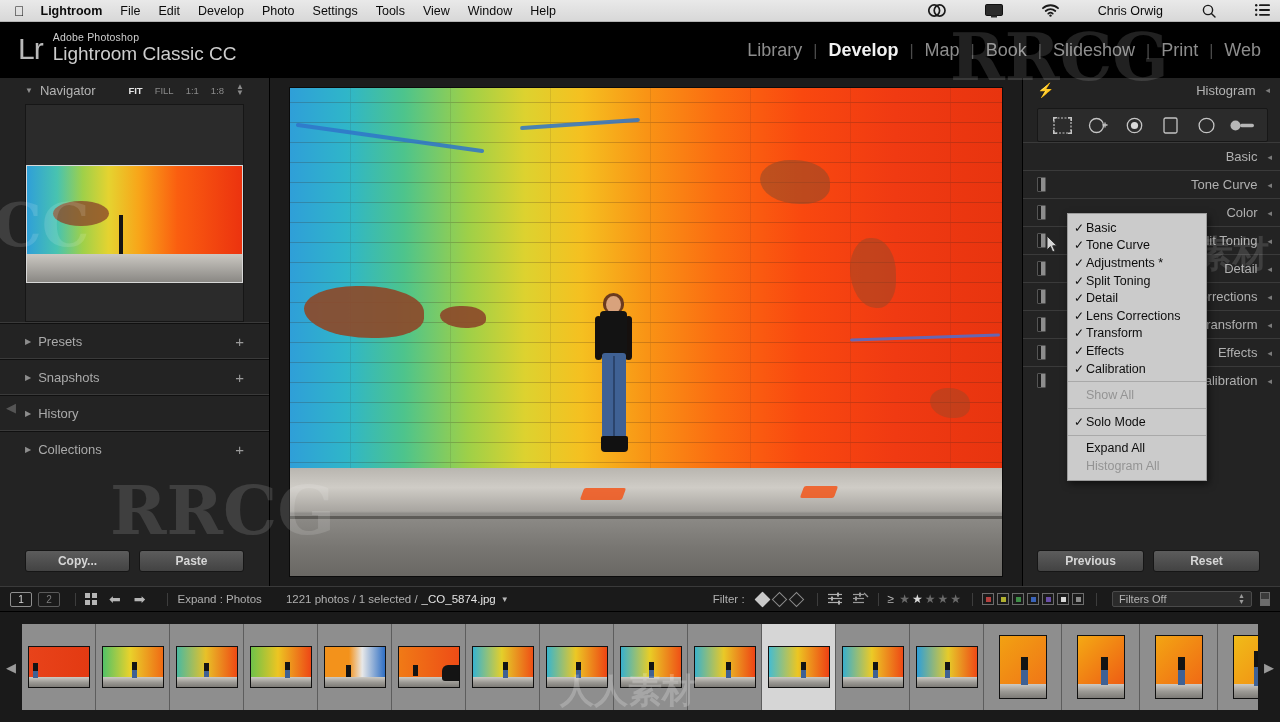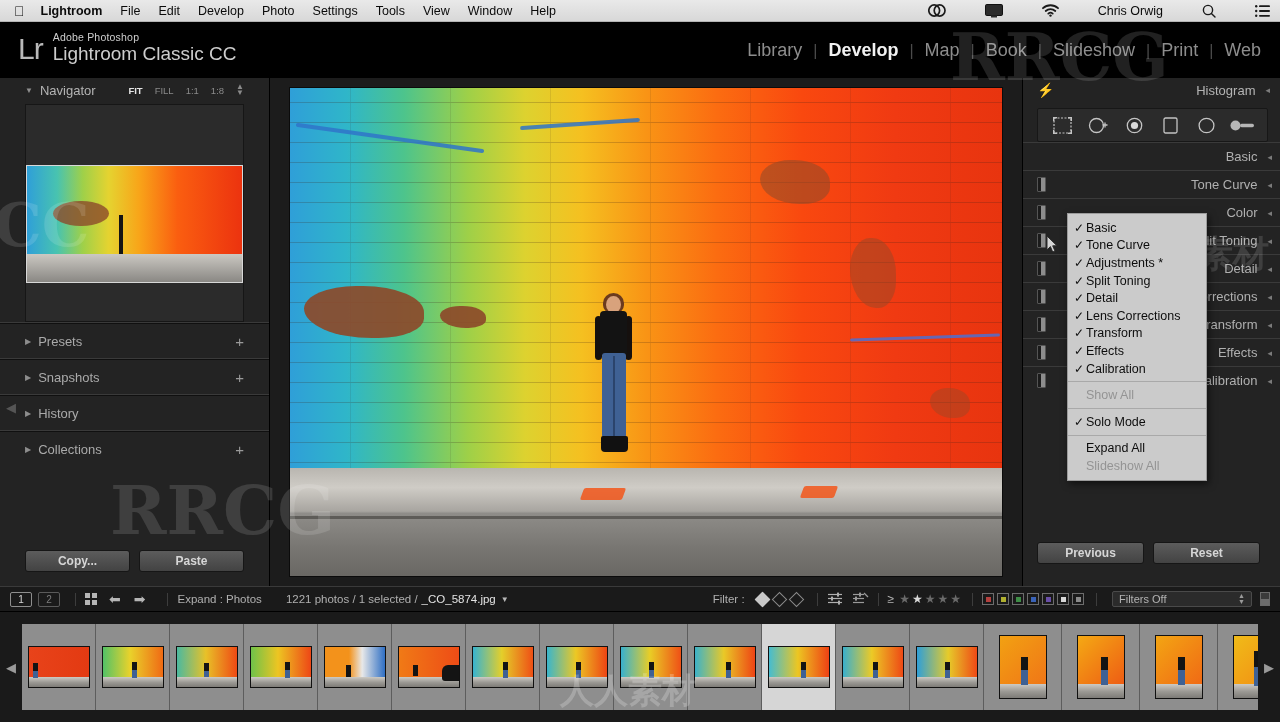--- a/index.html
+++ b/index.html
@@ -17,21 +17,21 @@
     position: absolute; top: 0; left: 0; width: 1280px; height: 22px;
     background: linear-gradient(180deg,#e9e9e9 0%,#d8d8d8 100%);
     border-bottom: 1px solid #b4b4b4;
     display: flex; align-items: center;
     font-size: 12.5px; color: #0a0a0a;
     z-index: 60;
   }
   .apple-logo { margin-left: 14px; margin-right: 16px; font-size: 14px; line-height: 1; }
   .macbar .mi { margin-right: 18px; white-space: nowrap; cursor: default; }
   .macbar .mi.app { font-weight: bold; }
-  .macbar-right { margin-left: auto; display: flex; align-items: center; margin-right: 10px; gap: 24px; }
+  .macbar-right { margin-left: auto; display: flex; margin-right: 10px; gap: 24px; }
   .macbar-right > * { margin-left: 15px; }
   .mr-user { font-size: 12.5px; }
   svg.micon { display:block; }
 
   
   .lr-header {
     position: absolute; top: 22px; left: 0; width: 1280px; height: 56px;
     background: #000;
     z-index: 10;
   }
@@ -176,21 +176,21 @@
     height: 28px; display:flex; align-items:center;
     color:#b0b0b0; font-size:13px; cursor:pointer;
     position: relative;
   }
   .rp-row + .rp-row { border-top: 1px solid #3a3a3a; }
   .rp-row .sw {
     width: 9px; height: 15px; border:1px solid #555; border-radius:1px;
     background: linear-gradient(90deg,#1b1b1b 50%, #8d8d8d 50%);
   }
   .rp-row .lbl { margin-left:auto; }
-  .rp-buttons { position:absolute; left:14px; right:20px; bottom: 22px; display:flex; gap:9px; }
+  .rp-buttons { position:absolute; left:14px; right:20px; bottom: 14px; display:flex; gap:9px; }
 
   .edge-arrow { position:absolute; color:#555; font-size:13px; }
 
   
   .ctx {
     position:absolute; left: 1067px; top: 213px; width: 140px;
     background: #cbcbcb;
     border: 1px solid #9b9b9b;
     box-shadow: 2px 3px 7px rgba(0,0,0,.55);
     padding: 5px 0;
@@ -631,21 +631,21 @@
     <span>Solo Mode</span>
   </div>
 
   <div class="ctx-sep"></div>
   <div class="ctx-item">
     <span class="ctx-check"></span>
     <span>Expand All</span>
   </div>
   <div class="ctx-item disabled">
     <span class="ctx-check"></span>
-    <span>Slideshow All</span>
+    <span>Histogram All</span>
   </div>
 </div>
 
 <span class="cursor-arrow">
   <svg width="12" height="19" viewBox="0 0 12 19">
     <path d="M1 1 L1 15 L4.4 11.6 L6.7 17 L9 16 L6.7 10.8 L11 10.8 Z" fill="#d4d4d4" stroke="#2a2a2a" stroke-width="1"></path>
   </svg>
 </span>
 
 <div class="toolbar">

